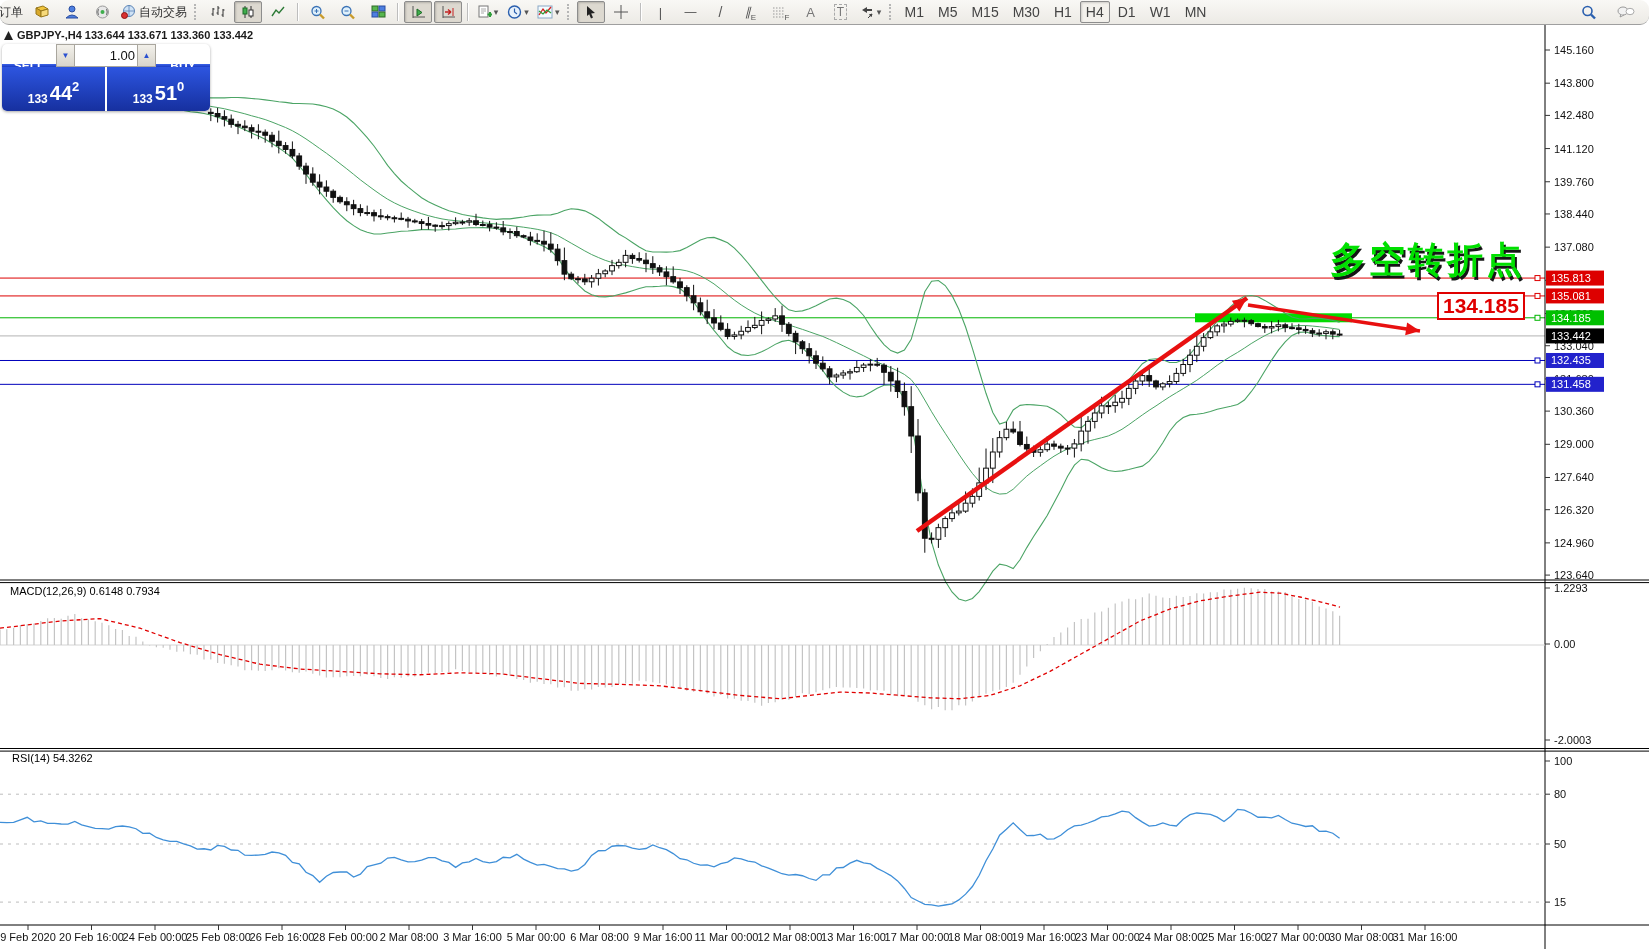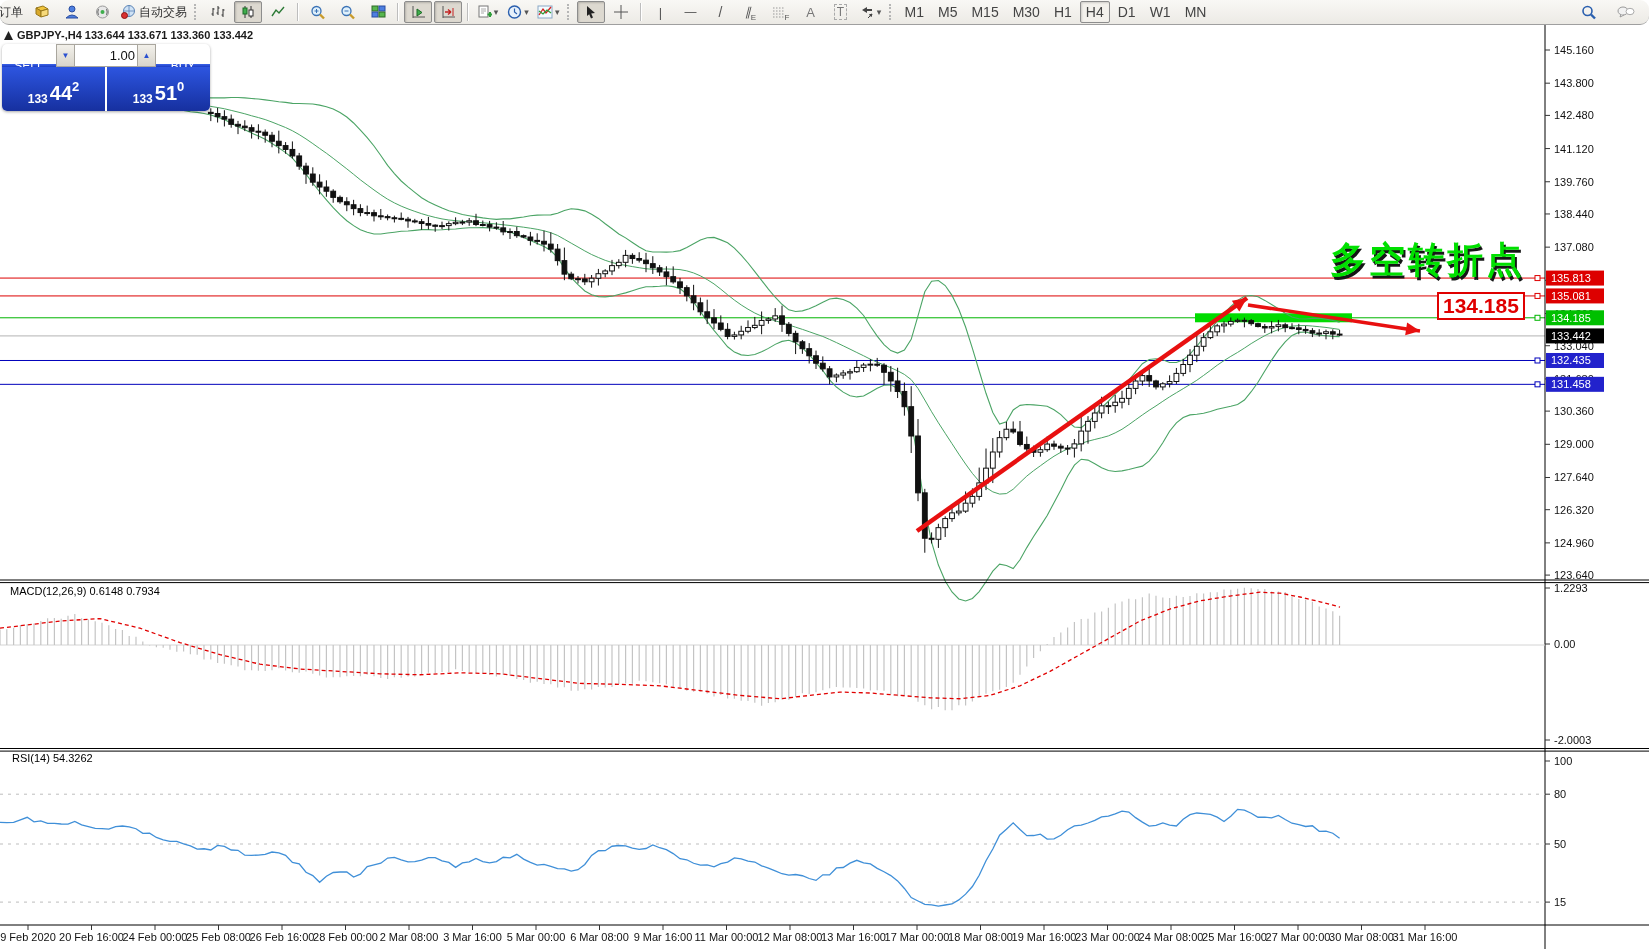--- a/index.html
+++ b/index.html
@@ -25,21 +25,21 @@
     display:flex;align-items:center;gap:4px;}
   .ind-label{position:absolute;z-index:12;font-size:11px;color:#000;padding-left:8px;}
   .cn-note{position:absolute;left:1330px;top:236px;z-index:15;font-size:36px;font-weight:bold;color:#00e000;
     text-shadow:2px 3px 0 #161616;letter-spacing:3px;white-space:nowrap;}
   .price-box{position:absolute;left:1437px;top:292px;z-index:14;border:2px solid #e00000;background:#fff;
     color:#e00000;font-size:21px;font-weight:bold;padding:0 4px;line-height:24px;}
   
   .trade-panel{position:absolute;left:2px;top:44px;width:208px;z-index:25;border-radius:5px;
     box-shadow:0 1px 3px rgba(0,0,0,.35);overflow:hidden;background:#fff;}
   .tp-top{display:flex;height:23px;}
-  .tp-btn{width:54px;background:linear-gradient(#3a62e8,#1c3cc2);color:#fff;font-size:12px;font-weight:normal;
+  .tp-btn{width:54px;background:linear-gradient(#3a62e8,#1c3cc2);color:#fff;font-size:12px;font-weight:bold;
     display:flex;align-items:center;justify-content:center;margin-top:20px;}
   .tp-spin{width:17px;background:linear-gradient(#f2f0ea,#d8d5cc);border:1px solid #a9a69e;
     display:flex;align-items:center;justify-content:center;font-size:8px;color:#2a50d0;}
   .tp-vol{flex:1;background:#fff;border-top:1px solid #a9a69e;border-bottom:1px solid #a9a69e;
     font-size:13px;color:#111;display:flex;align-items:center;justify-content:flex-end;padding-right:2px;}
   .tp-prices{display:flex;height:44px;background:#fff;gap:2px;}
   .tp-price{flex:1;background:linear-gradient(#2d55e0,#16309f);color:#fff;display:flex;align-items:flex-end;
     justify-content:center;padding-bottom:4px;}
   .tp-small{font-size:12px;font-weight:bold;margin-right:2px;line-height:15px;}
   .tp-big{font-size:20px;font-weight:bold;line-height:28px;}

